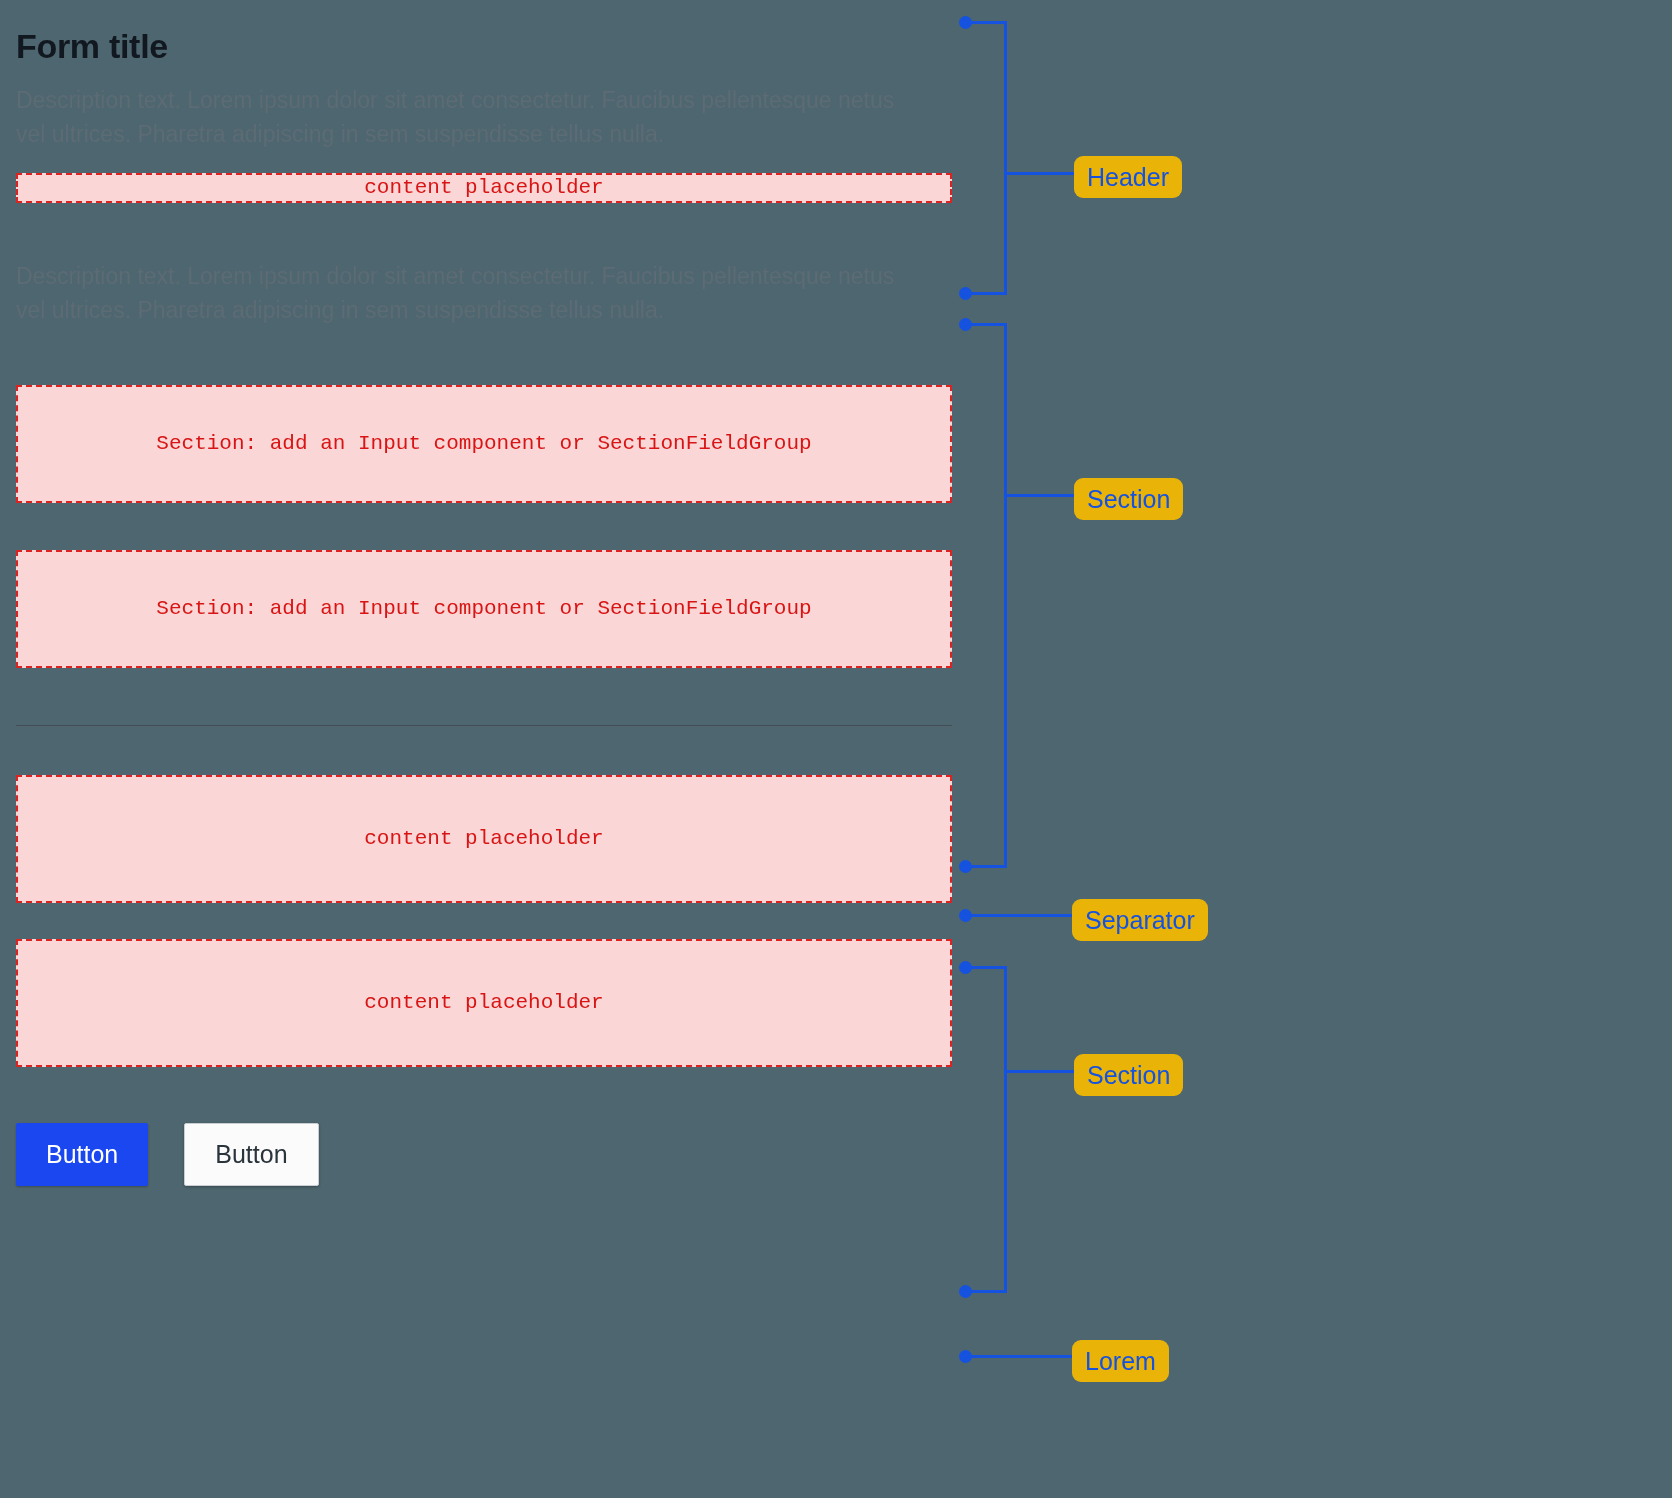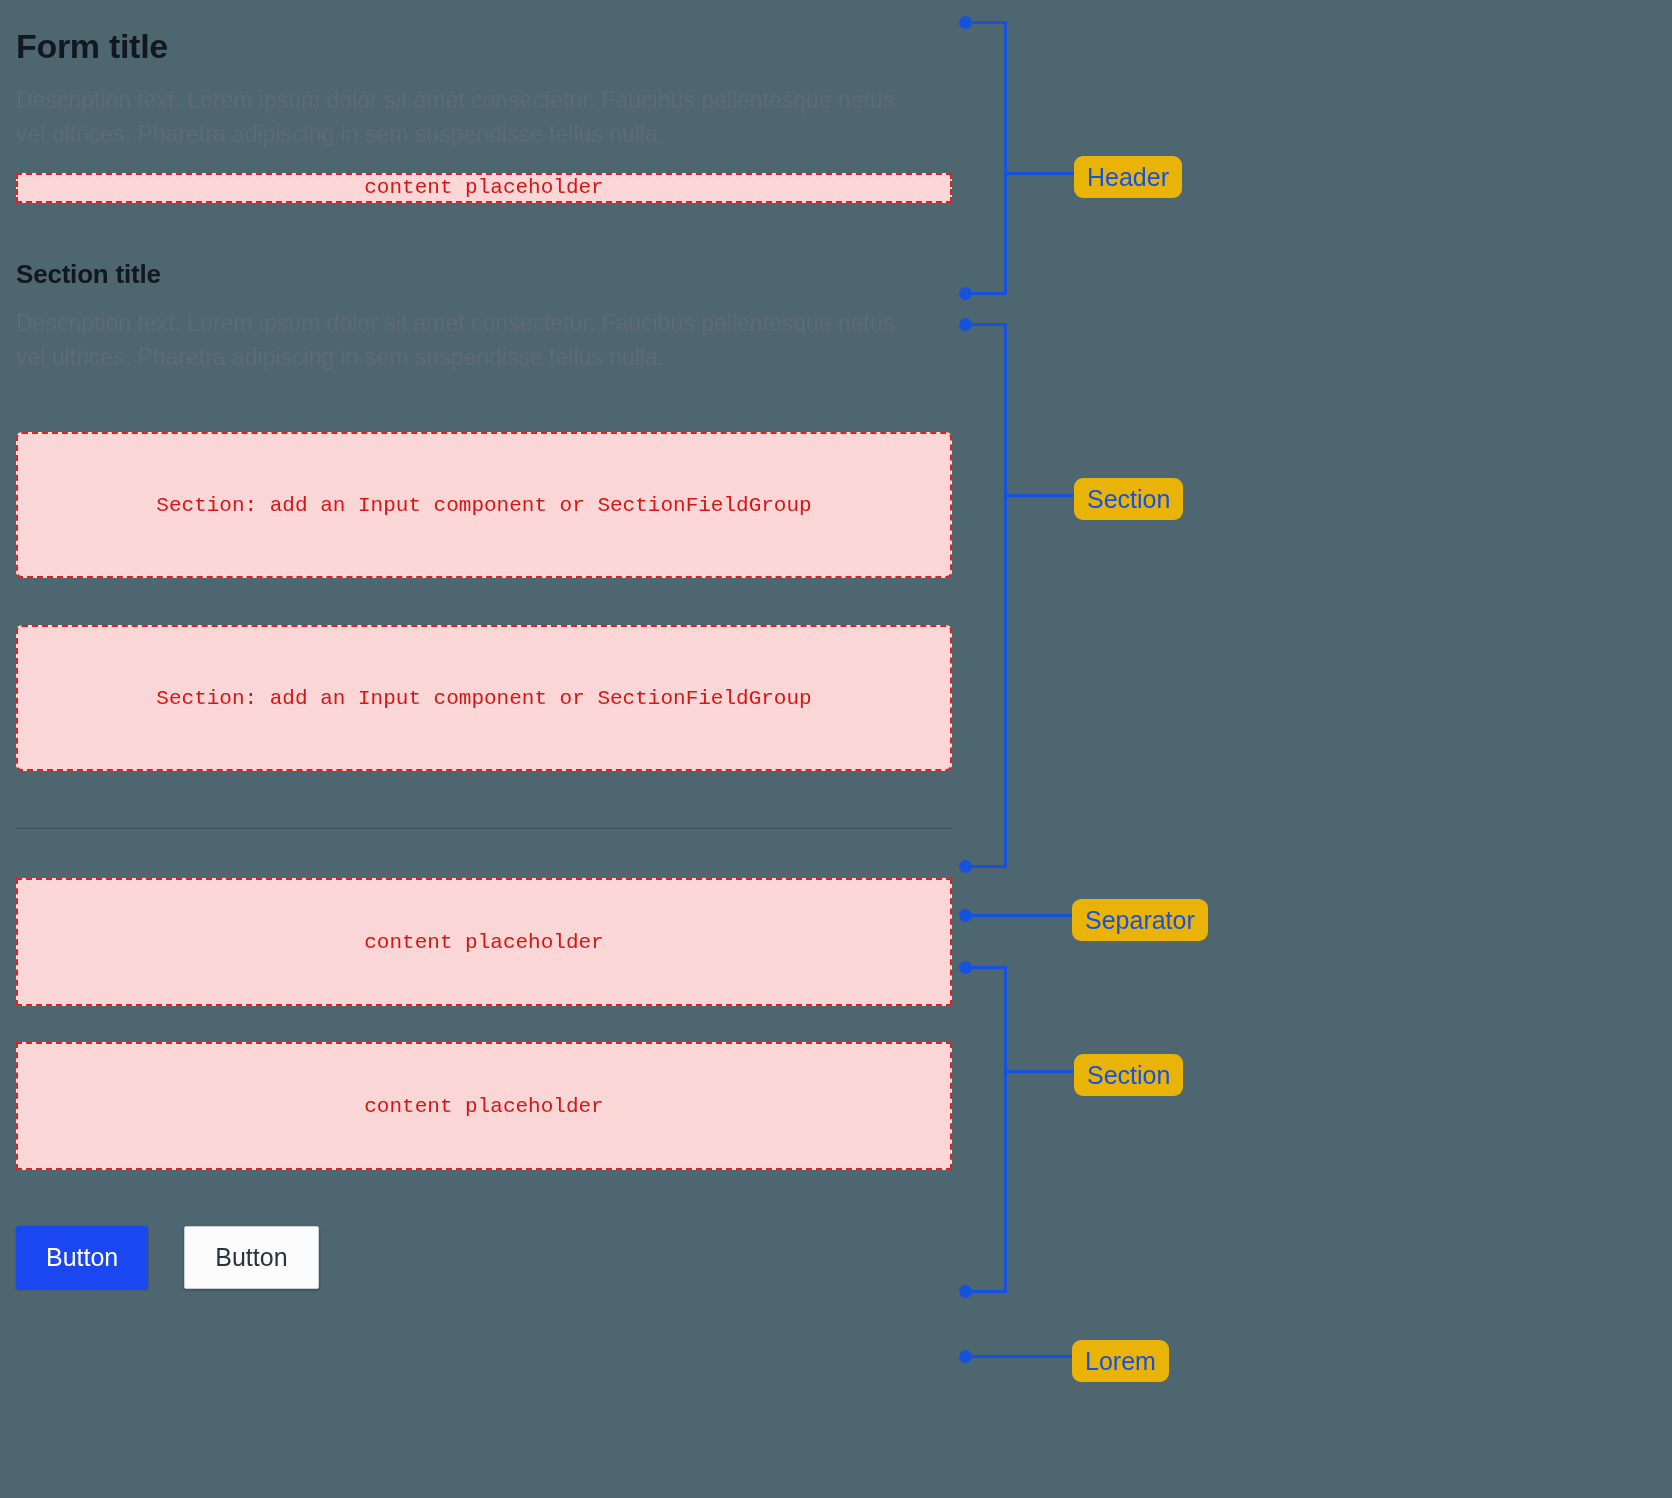--- a/index.html
+++ b/index.html
@@ -29,21 +29,21 @@
   }
 
   
   .ph {
     border: 2px dashed #d22; background: #fbd6d6;
     color: #d81414; font-family: "Liberation Mono", monospace;
     font-size: 21px; display: flex; align-items: center;
     justify-content: center; width: 936px;
   }
   .ph-thin  { height: 30px; }
-  .ph-tall  { height: 146px; border-radius: 6px; }
+  .ph-tall  { height: 118px; }
   .ph-mid   { height: 128px; }
 
   .separator {
     width: 936px; height: 2px; background: #55646d;
     border-top: 1px solid #3d4e57;
   }
 
   
   .footer-row { display: flex; gap: 36px; align-items: center; }
   .btn {
@@ -85,21 +85,20 @@
 
   <div class="form-col">
 
     <div>
       <h1 class="form-title">Form title</h1>
       <p class="desc">Description text. Lorem ipsum dolor sit amet consectetur. Faucibus pellentesque netus vel ultrices. Pharetra adipiscing in sem suspendisse tellus nulla.</p>
       <div class="ph ph-thin" style="margin-top:22px;">content placeholder</div>
     </div>
 
     <div style="margin-top:56px;">
-      <h2 class="section-title">Section title</h2>
       <p class="desc">Description text. Lorem ipsum dolor sit amet consectetur. Faucibus pellentesque netus vel ultrices. Pharetra adipiscing in sem suspendisse tellus nulla.</p>
       <div class="ph ph-tall" style="margin-top:58px;">Section: add an Input component or SectionFieldGroup</div>
       <div class="ph ph-tall" style="margin-top:47px;">Section: add an Input component or SectionFieldGroup</div>
     </div>
 
     <div class="separator" style="margin-top:57px;"></div>
 
     <div style="margin-top:48px;">
       <div class="ph ph-mid">content placeholder</div>
       <div class="ph ph-mid" style="margin-top:36px;">content placeholder</div>

